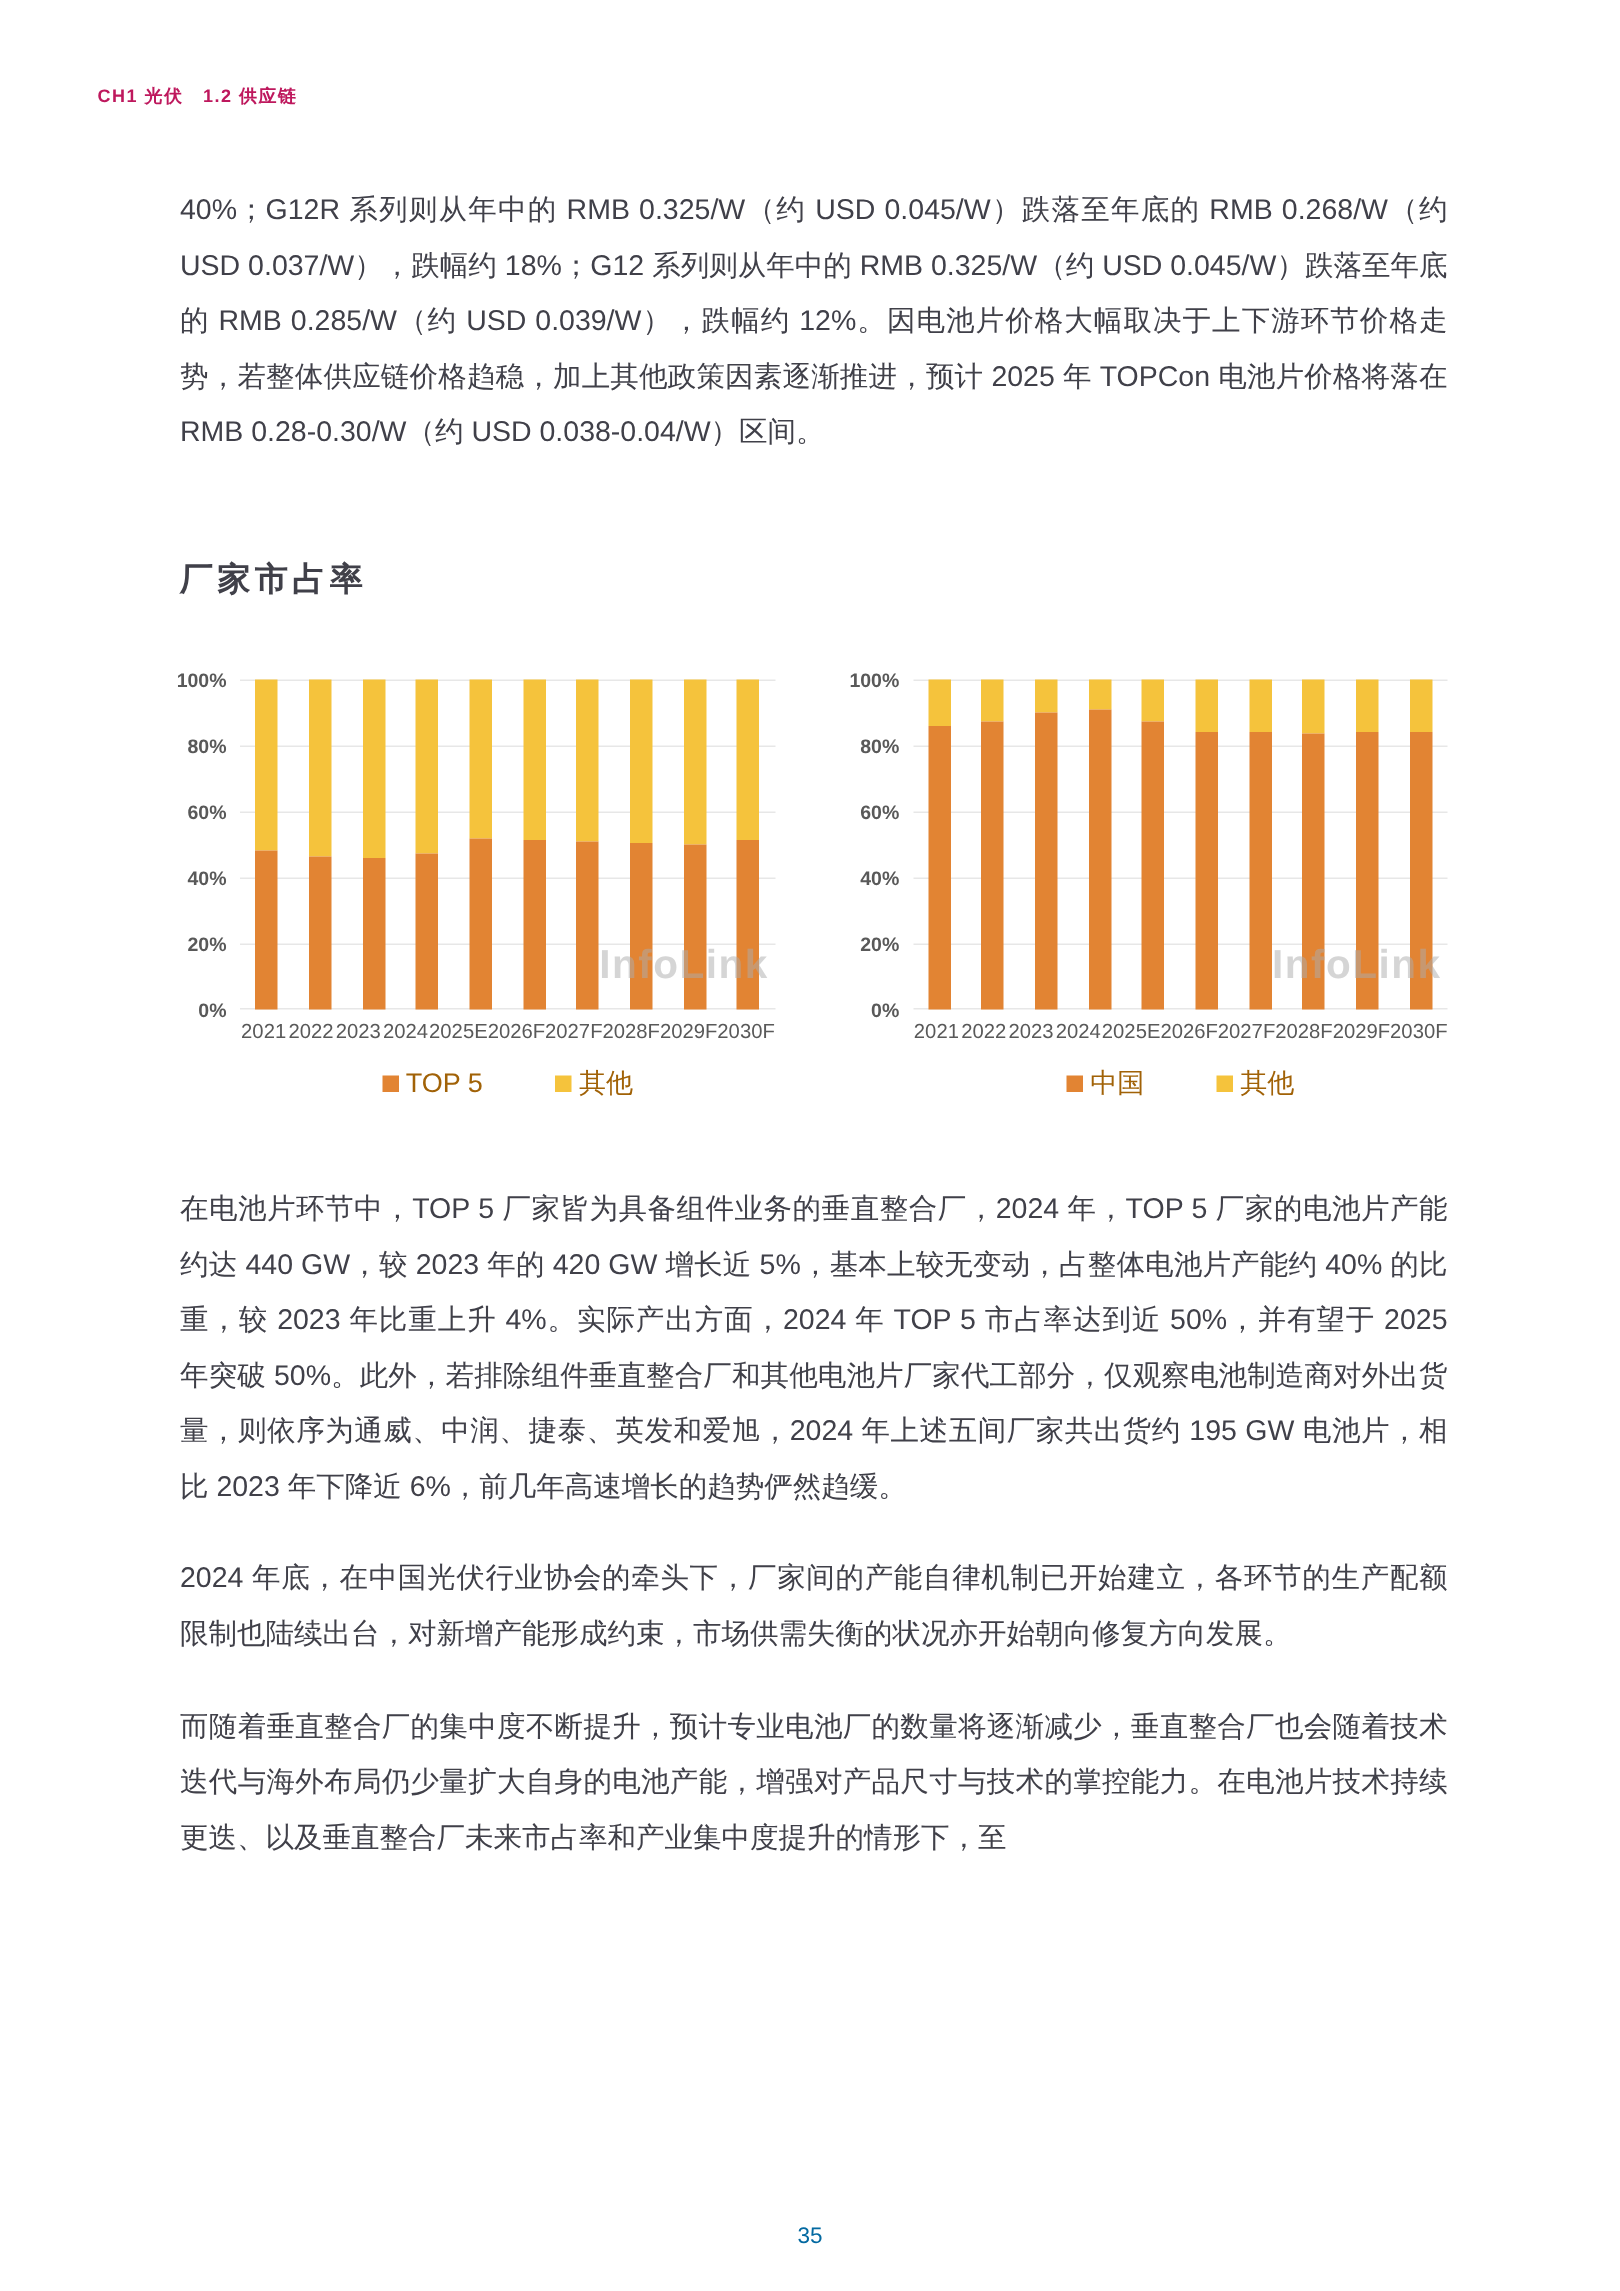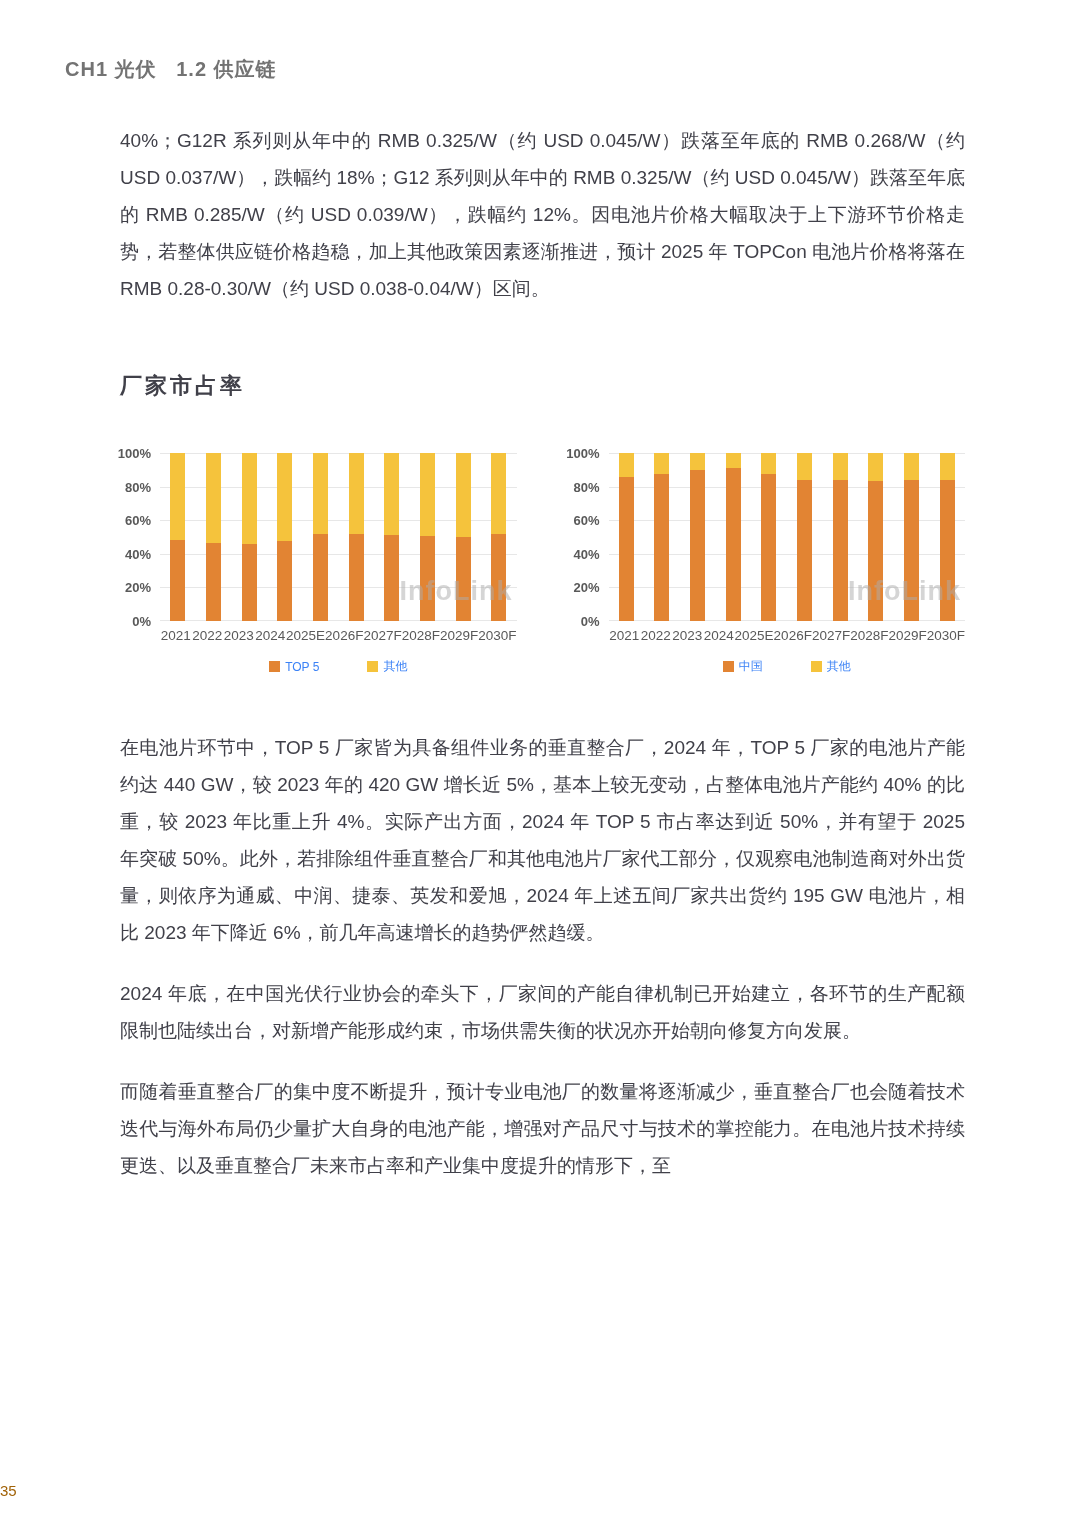--- a/index.html
+++ b/index.html
@@ -2,63 +2,63 @@
 <html><head>
 <meta charset="utf-8">
 <style>
   html,body { margin:0; padding:0; background:#ffffff; }
   .page {
     position:relative; width:1080px; height:1527px; background:#ffffff;
     font-family:"Liberation Sans", sans-serif; color:#404049; overflow:hidden;
   }
   .doc-header {
     position:absolute; top:56px; left:65px;
-    font-size:20px; font-weight:bold; color:#737373;
+    font-size:12px; font-weight:bold; color:#be185d;
     white-space:pre; letter-spacing:1px;
   }
   .content { position:absolute; top:122px; left:120px; width:845px; }
   .body-text {
     font-size:19px; line-height:37px; text-align:justify; color:#404049; margin:0;
   }
   .section-title {
     margin:64px 0 0 0; font-size:22px; font-weight:bold; color:#404049; letter-spacing:3px;
   }
   .charts-row { display:flex; gap:52px; margin-top:52px; }
   .chart { flex:1; min-width:0; }
   .chart-grid { display:flex; }
   .y-axis { width:40px; position:relative; flex:none; }
   .ytick { position:absolute; right:9px; font-size:13px; color:#595959;font-weight:bold; }
-  .plot { position:relative; height:168px; flex:1; }
+  .plot { position:relative; height:220px; flex:1; }
   .gridline { position:absolute; left:0; right:0; height:1px; background:#E7E7E7; z-index:1; }
   .bars { position:absolute; inset:0; display:flex; z-index:2; }
   .bar-col { flex:1; display:flex; align-items:flex-end; justify-content:center; height:100%; }
   .bar-stack { width:15px; height:100%; display:flex; flex-direction:column; justify-content:flex-end; }
   .seg { width:100%; }
   .watermark {
     position:absolute; right:4px; bottom:14px; z-index:3;
     font-size:27px; font-weight:bold; color:#ADADAD; opacity:0.5; letter-spacing:1px;
   }
   .x-axis { display:flex; margin-top:7px; }
   .x-spacer { width:40px; flex:none; }
   .x-labels { flex:1; display:flex; }
   .xtick { flex:1; text-align:center; font-size:13.5px; color:#595959; white-space:nowrap; }
   .legend { display:flex; justify-content:center; gap:48px; margin-top:15px; margin-left:40px; }
   .legend-item { display:flex; align-items:center; gap:5px; }
   .swatch { width:11px; height:11px; display:inline-block; flex:none; }
-  .legend-label { font-size:12px; color:#3b82f6; }
+  .legend-label { font-size:18px; color:#a16207; }
   .caption { text-align:center; margin-top:27px; margin-left:30px; font-size:17px; color:#55555C; }
   .caption sup { font-size:10px; }
   .para-1 { margin-top:54px; }
   .para-2 { margin-top:24px; }
   .para-3 { margin-top:26px;font-family:Liberation Mono, monospace; }
   .footnote { margin-top:34px; font-size:14.5px; line-height:22px; color:#55555C; text-align:justify; }
   .footnote sup { font-size:9px; }
   .page-number {
     position:absolute; bottom:28px; left:0; width:100%;
-    text-align:left; font-size:15px; color:#a16207;
+    text-align:center; font-size:15px; color:#0369a1;
   }
 </style>
 </head>
 <body>
 
 <div class="page">
 
   <div class="doc-header">CH1 光伏   1.2 供应链</div>
 
   <div class="content">

